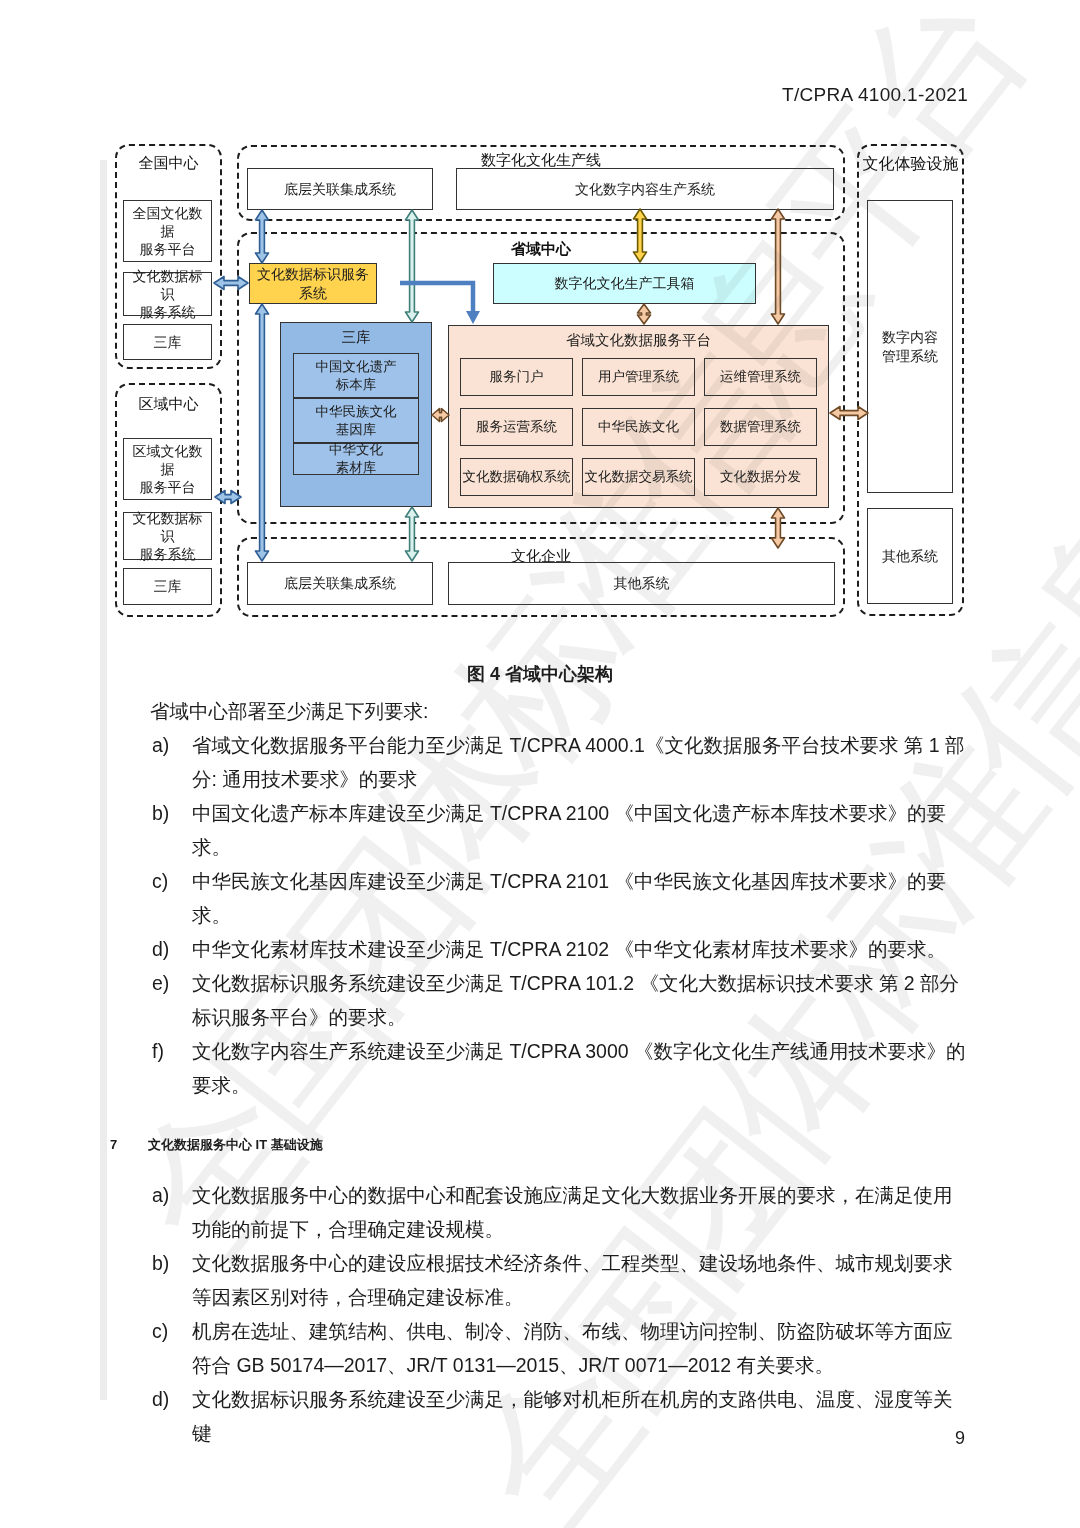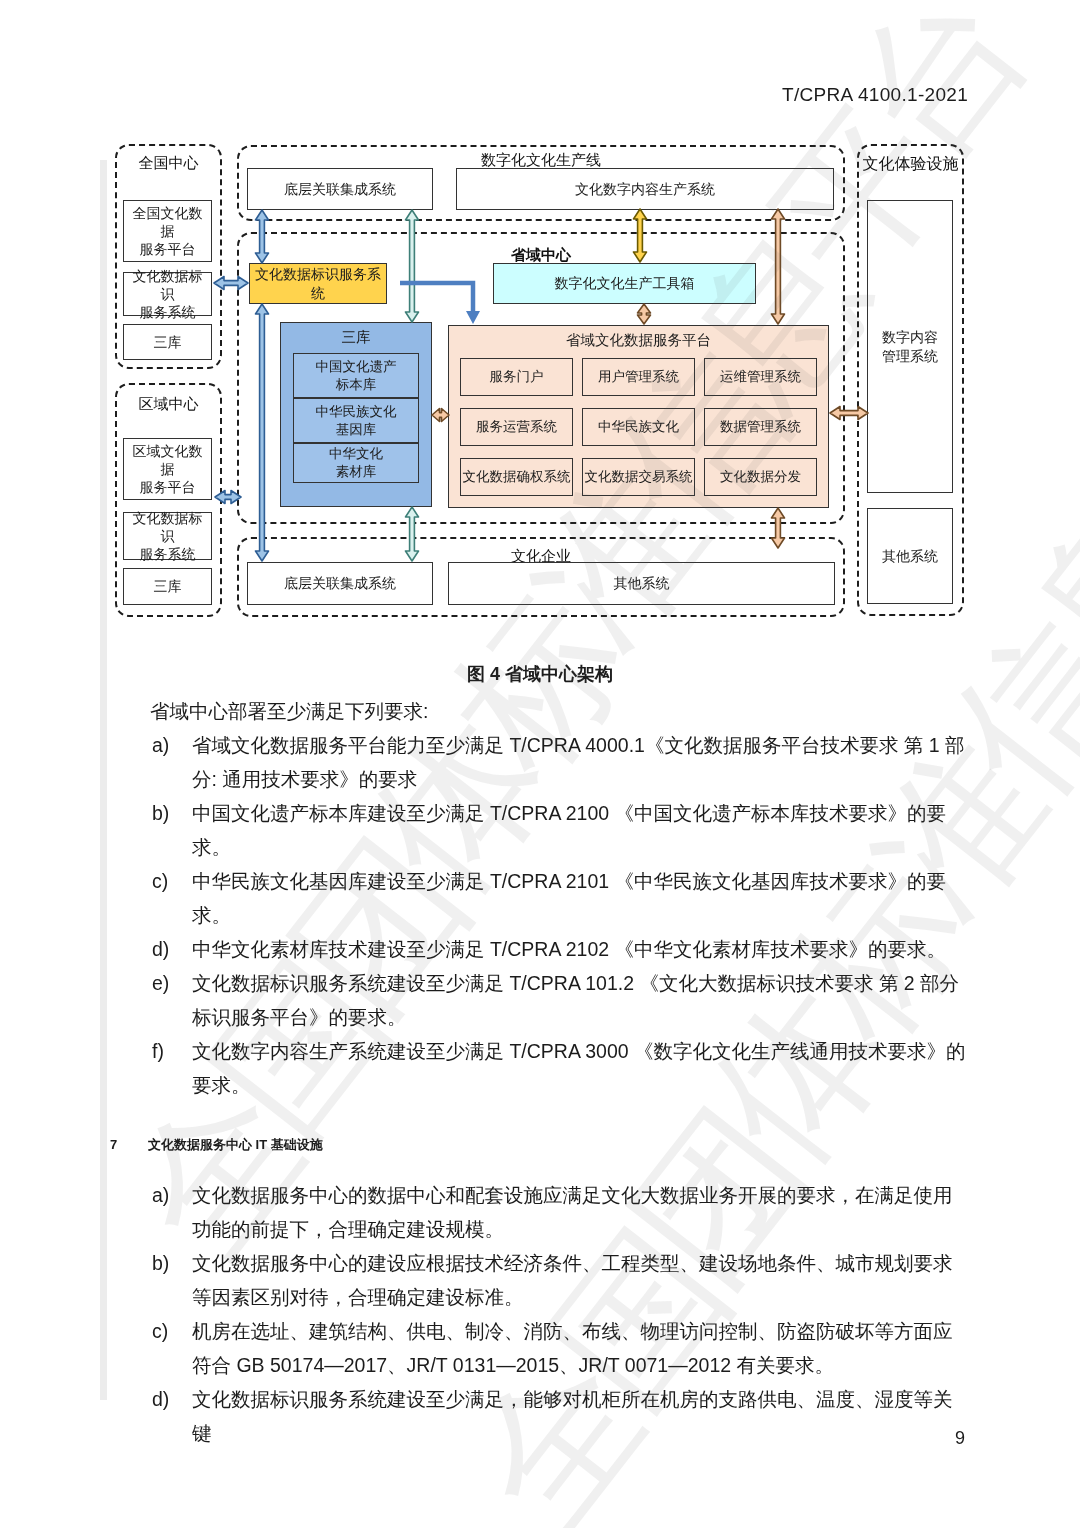--- a/index.html
+++ b/index.html
@@ -93,33 +93,33 @@
 服务系统</div>
     <div class="sbox" style="left:123px;top:568px;width:89px;height:37px;">三库</div>
 
     <div class="dashed" style="left:237px;top:145px;width:608px;height:76px;">
       <div class="glabel" style="top:4px;">数字化文化生产线</div>
     </div>
     <div class="sbox" style="left:247px;top:168px;width:186px;height:42px;">底层关联集成系统</div>
     <div class="sbox" style="left:456px;top:168px;width:378px;height:42px;">文化数字内容生产系统</div>
 
     <div class="dashed" style="left:237px;top:232px;width:608px;height:292px;">
-      <div class="glabel" style="top:12px;font-weight:bold;">省域中心</div>
-    </div>
-    <div class="sbox" style="left: 249px; top: 263px; width: 138px; height: 41px; background-color: rgb(255, 211, 77);">文化数据标识服务系统</div>
+      <div class="glabel" style="top:6px;font-weight:bold;">省域中心</div>
+    </div>
+    <div class="sbox" style="left: 249px; top: 263px; width: 128px; height: 41px; background-color: rgb(255, 211, 77);">文化数据标识服务系统</div>
     <div class="sbox" style="left: 493px; top: 263px; width: 263px; height: 41px; background-color: rgb(204, 254, 255);">数字化文化生产工具箱</div>
 
     <div class="bigbox" style="left: 280px; top: 322px; width: 152px; height: 185px; background-color: rgb(147, 185, 229);">
       <div class="title">三库</div>
       <div class="stack">
         <div class="cell" style="height: 45px; background-color: rgb(159, 194, 234);">中国文化遗产
 标本库</div>
         <div class="cell" style="height: 45px; background-color: rgb(159, 194, 234);">中华民族文化
 基因库</div>
-        <div class="cell" style="height: 40px; background-color: rgb(159, 194, 234);">中华文化
+        <div class="cell" style="height: 32px; background-color: rgb(159, 194, 234);">中华文化
 素材库</div>
       </div>
     </div>
 
     <div class="bigbox" style="left: 448px; top: 325px; width: 381px; height: 183px; background-color: rgb(250, 227, 212);">
       <div class="title">省域文化数据服务平台</div>
       <div class="grid">
         <div class="cell" style="background-color: rgb(250, 227, 212);">服务门户</div>
         <div class="cell" style="background-color: rgb(250, 227, 212);">用户管理系统</div>
         <div class="cell" style="background-color: rgb(250, 227, 212);">运维管理系统</div>

